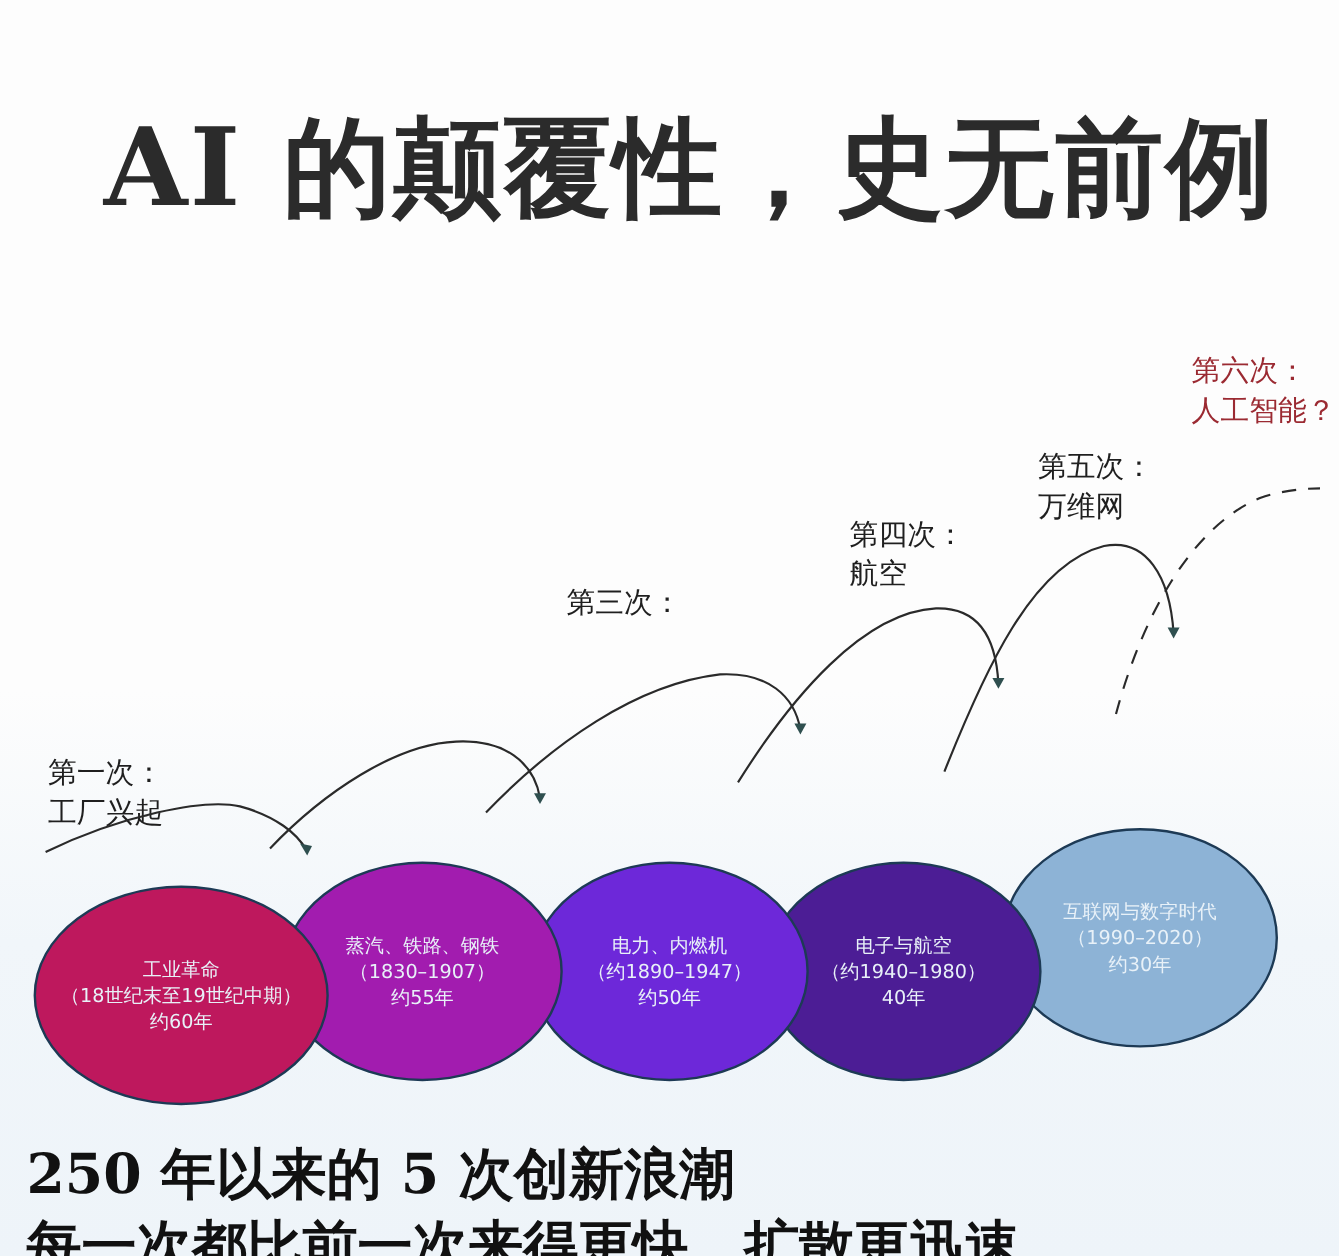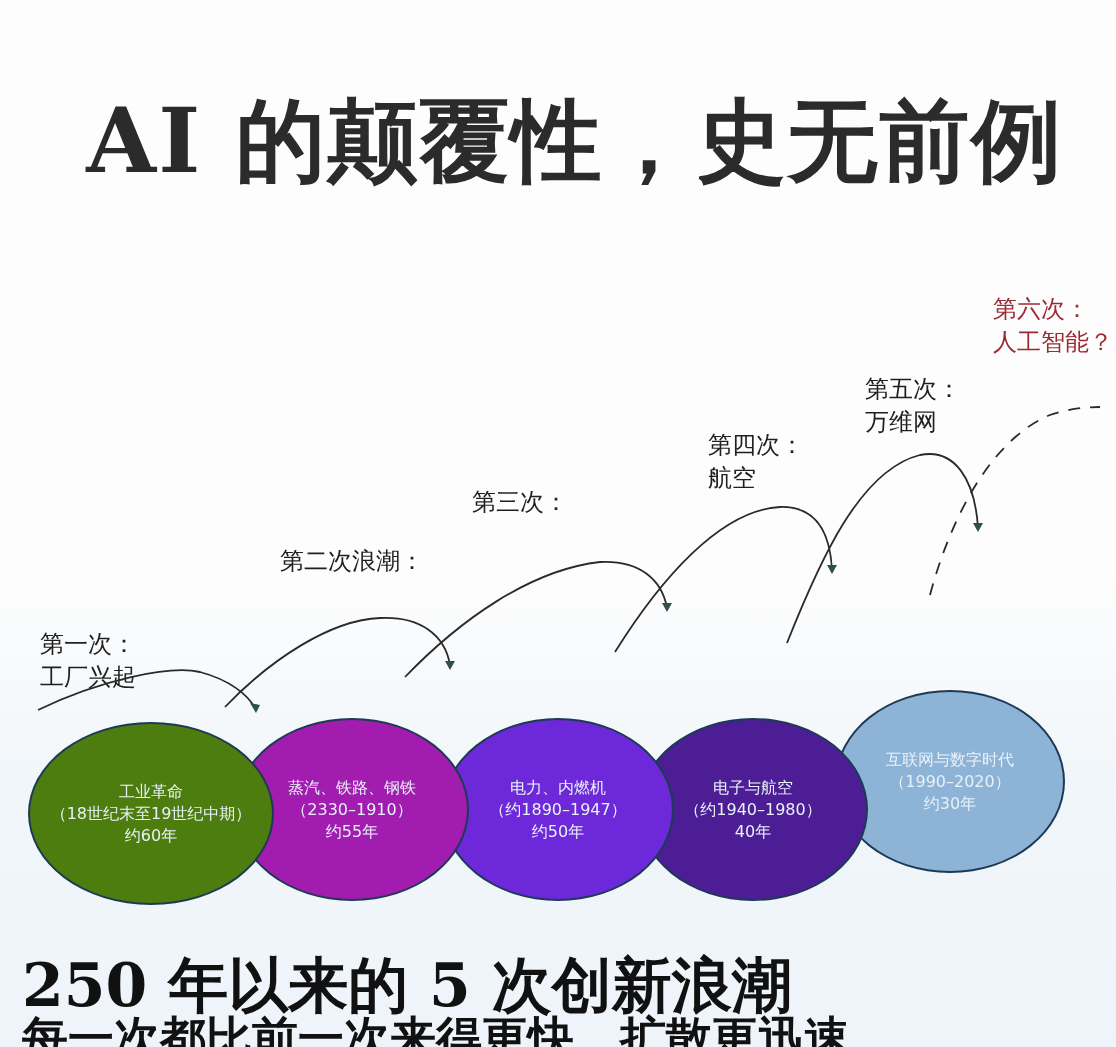--- a/index.html
+++ b/index.html
@@ -22,21 +22,20 @@
 </head>
 <body>
 
 <div class="title">AI 的颠覆性，史无前例</div>
 
 <div class="label" style="left:40px;top:593px;margin-top:35px;">
   <div>第一次：</div>
   <div>工厂兴起</div>
 </div>
 <div class="label" style="left:280px;top:545px;">
-  <div>第二次浪潮：</div>
 </div>
 <div class="label" style="left:472px;top:486px;">
   <div>第三次：</div>
 </div>
 <div class="label" style="left:708px;top:429px;">
   <div>第四次：</div>
   <div>航空</div>
 </div>
 <div class="label" style="left:865px;top:373px;">
   <div>第五次：</div>
@@ -80,23 +79,23 @@
   <span>（约1940–1980）</span>
   <span>40年</span>
 </div>
 <div class="ell" style="left:442px;top:718px;width:232px;height:183px;background:#6d28d9;z-index:3;">
   <span>电力、内燃机</span>
   <span>（约1890–1947）</span>
   <span>约50年</span>
 </div>
 <div class="ell" style="left:235px;top:718px;width:234px;height:183px;background:#a21caf;z-index:4;text-align:right;">
   <span>蒸汽、铁路、钢铁</span>
-  <span>（2330–1910）</span>
+  <span>（1830–1907）</span>
   <span>约55年</span>
 </div>
-<div class="ell" style="left:28px;top:722px;width:246px;height:183px;background:#4d7c0f;z-index:5;">
+<div class="ell" style="left:28px;top:738px;width:246px;height:183px;background:#be185d;z-index:5;">
   <span>工业革命</span>
   <span>（18世纪末至19世纪中期）</span>
   <span>约60年</span>
 </div>
 
-<div class="bottom" style="top:955px;font-size:60px;">250 年以来的 5 次创新浪潮</div>
+<div class="bottom" style="top:955px;font-size:46px;">250 年以来的 5 次创新浪潮</div>
 <div class="bottom" style="top:1015px;font-size:46px;">每一次都比前一次来得更快，扩散更迅速</div>
 
 </body></html>

